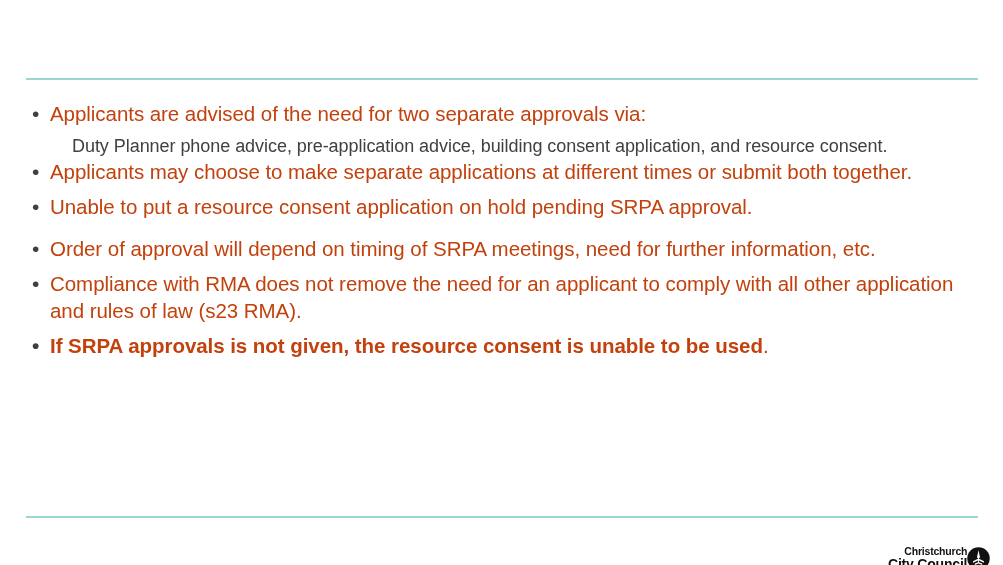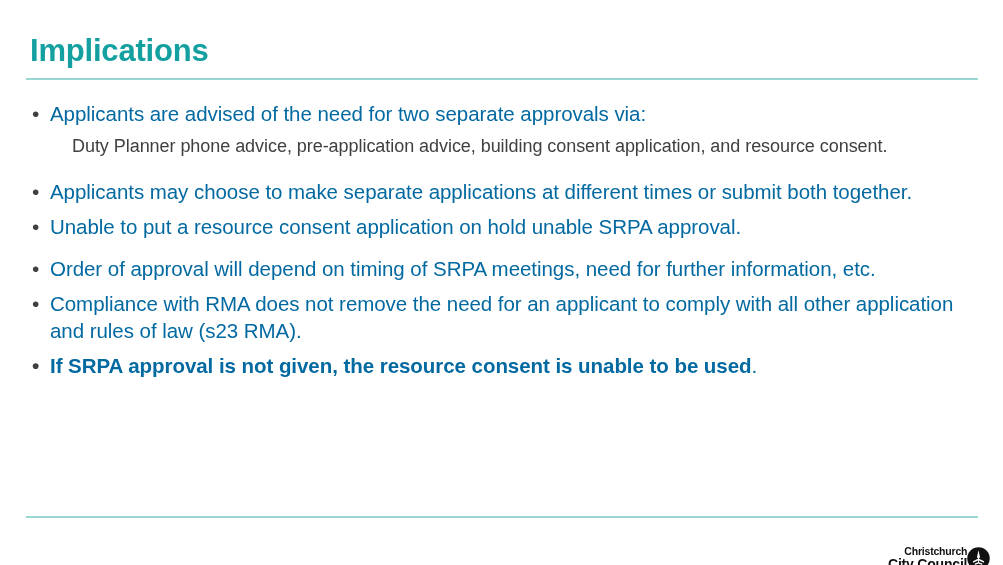--- a/index.html
+++ b/index.html
@@ -66,33 +66,33 @@
     font-size: 21px;
     line-height: 27px;
     color: #404040;
     text-align: left;
   }
 
   .bullet-text {
     flex: 1 1 auto;
     font-size: 20.5px;
     line-height: 27px;
-    color: #0369a1;
+    color: #c2410c;
     letter-spacing: -0.05px;
   }
 
   .bullet-row.bold .bullet-text,
   .bullet-row.bold .bullet-mark { font-weight: bold; }
   .bullet-row.bold .tail { font-weight: normal; }
 
   
   .sub-row {
     display: flex;
     align-items: flex-end;
-    margin: 2px 0 20px 0;
+    margin: 2px 0 0 0;
     padding-left: 46px;
   }
   .sub-text {
     font-size: 18px;
     line-height: 23px;
     color: #404040;
     letter-spacing: -0.05px;
     max-width: 830px;
   }
 
@@ -120,21 +120,20 @@
     width: 23px;
     height: 23px;
     flex: 0 0 23px;
   }
 </style>
 </head>
 <body>
 
 <div class="slide">
 
-  <div class="title">Implications</div>
 
   <div class="rule rule-top"></div>
 
   <div class="body-area">
 
     <div class="bullet-row l1">
       <span class="bullet-mark">•</span>
       <span class="bullet-text">Applicants are advised of the need for two separate approvals via:</span>
     </div>
 
@@ -142,36 +141,36 @@
       <span class="sub-text">Duty Planner phone advice, pre-application advice, building consent application, and resource consent.</span>
     </div>
 
     <div class="bullet-row l1">
       <span class="bullet-mark">•</span>
       <span class="bullet-text">Applicants may choose to make separate applications at different times or submit both together.</span>
     </div>
 
     <div class="bullet-row l1 gap-after">
       <span class="bullet-mark">•</span>
-      <span class="bullet-text">Unable to put a resource consent application on hold unable SRPA approval.</span>
+      <span class="bullet-text">Unable to put a resource consent application on hold pending SRPA approval.</span>
     </div>
 
     <div class="bullet-row l1">
       <span class="bullet-mark">•</span>
       <span class="bullet-text">Order of approval will depend on timing of SRPA meetings, need for further information, etc.</span>
     </div>
 
     <div class="bullet-row l1">
       <span class="bullet-mark">•</span>
       <span class="bullet-text">Compliance with RMA does not remove the need for an applicant to comply with all other application and rules of law (s23 RMA).</span>
     </div>
 
     <div class="bullet-row l1 bold">
       <span class="bullet-mark">•</span>
-      <span class="bullet-text"><span>If SRPA approval is not given, the resource consent is unable to be used</span><span class="tail">.</span></span>
+      <span class="bullet-text"><span>If SRPA approvals is not given, the resource consent is unable to be used</span><span class="tail">.</span></span>
     </div>
 
   </div>
 
   <div class="rule rule-bottom"></div>
 
   <div class="logo">
     <div class="logo-words">
       <div class="logo-line1">Christchurch</div>
       <div class="logo-line2">City Council</div>

